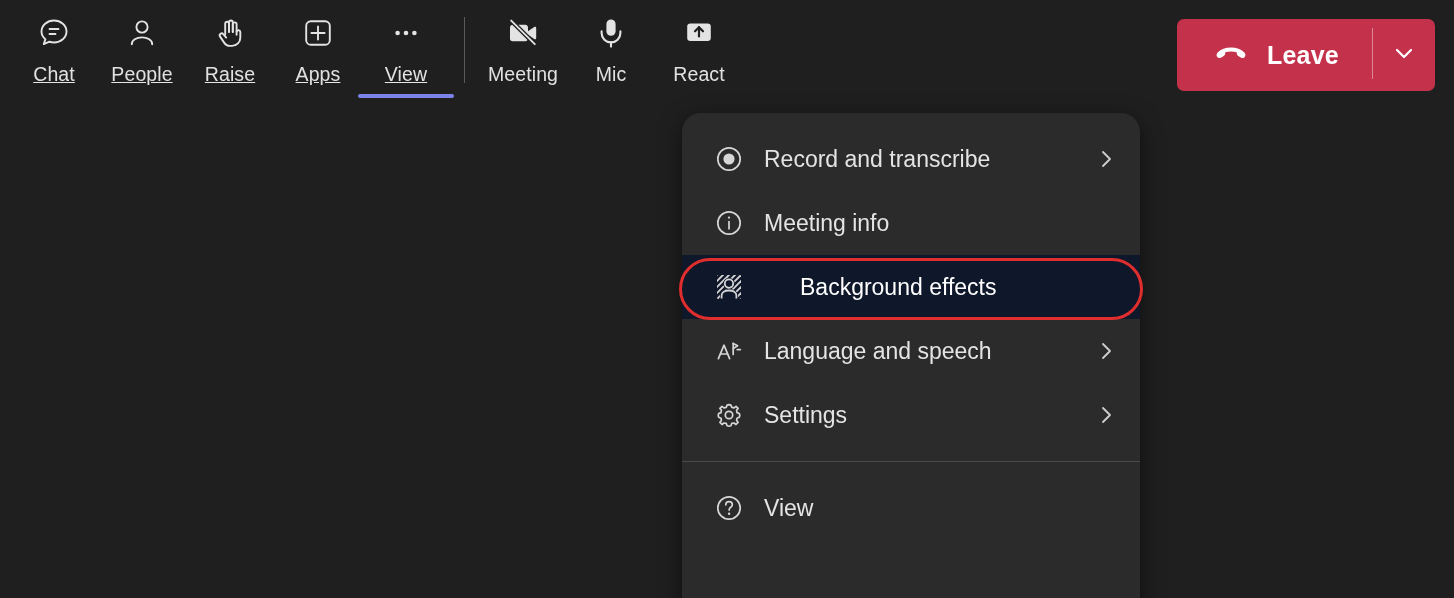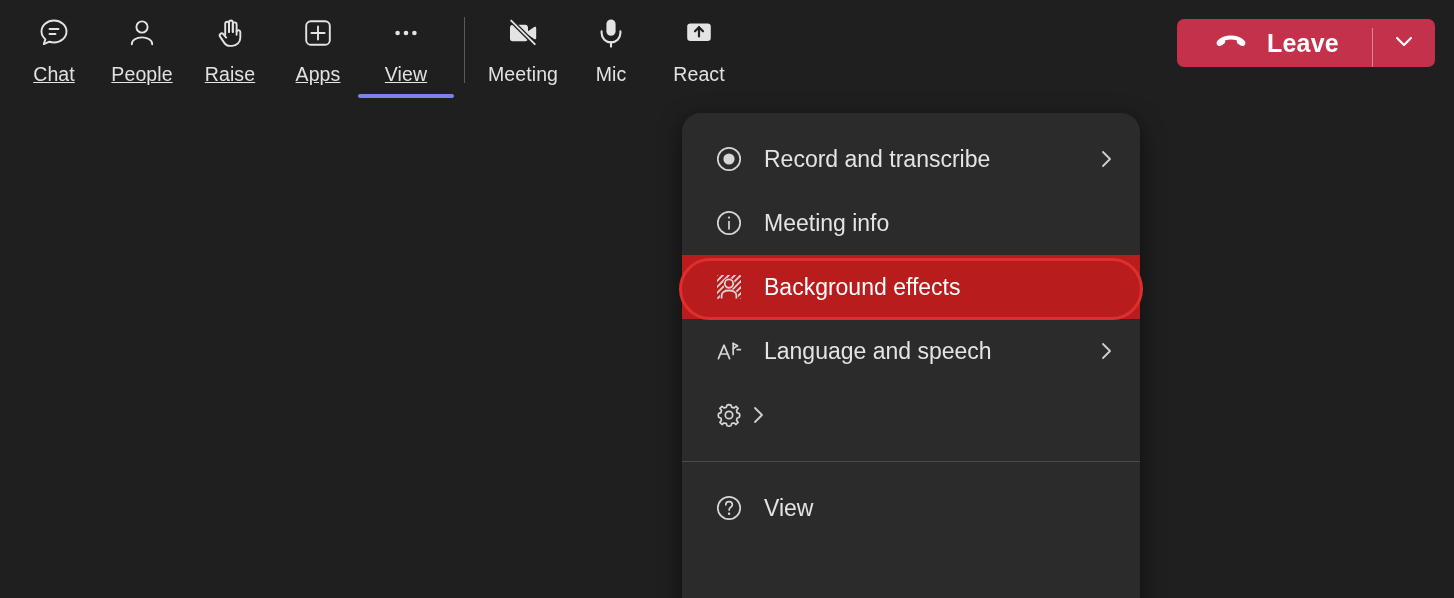--- a/index.html
+++ b/index.html
@@ -92,21 +92,21 @@
     display: flex;
     align-items: flex-start;
   }
 
   
   .leave-wrap {
     position: absolute;
     left: 1177px;
     top: 19px;
     width: 258px;
-    height: 48px;
+    height: 72px;
     display: flex;
     border-radius: 7px;
     overflow: hidden;
   }
 
   .leave-main {
     flex: 1 1 auto;
     background: #c4314b;
     display: flex;
     align-items: center;
@@ -161,21 +161,22 @@
     display: flex;
     align-items: center;
     padding-left: 30px;
     padding-right: 22px;
     cursor: pointer;
     position: relative;
     background: transparent;
   }
 
   .menu-item.highlighted {
-    background: #b91c1c;
+    background: #0f172a;
+    gap: 36px;
   }
 
   .mi-icon {
     width: 34px;
     height: 34px;
     flex: 0 0 34px;
     display: flex;
     align-items: center;
     justify-content: center;
     color: #d6d6d6;
@@ -430,20 +431,21 @@
     </span>
   </div>
 
   <div class="menu-item">
     <span class="mi-icon">
       <svg width="30" height="30" viewBox="0 0 30 30" fill="none" stroke="currentColor" stroke-width="1.7" stroke-linejoin="round">
         <path d="M15 4.6l1.9.5.9 2.3 2.3.4 1.9-1.5 2.1 2.1-1.5 1.9.4 2.3 2.3.9.5 1.9-.5 1.9-2.3.9-.4 2.3 1.5 1.9-2.1 2.1-1.9-1.5-2.3.4-.9 2.3-1.9.5-1.9-.5-.9-2.3-2.3-.4-1.9 1.5-2.1-2.1 1.5-1.9-.4-2.3-2.3-.9-.5-1.9.5-1.9 2.3-.9.4-2.3-1.5-1.9 2.1-2.1 1.9 1.5 2.3-.4.9-2.3z"></path>
         <circle cx="15" cy="15" r="3.7"></circle>
       </svg>
     </span>
+    <span class="mi-label">Settings</span>
     <span class="mi-chevron">
       <svg width="22" height="22" viewBox="0 0 22 22" fill="none" stroke="currentColor" stroke-width="1.8" stroke-linecap="round" stroke-linejoin="round">
         <polyline points="8,4 15,11 8,18"></polyline>
       </svg>
     </span>
   </div>
 
   <div class="menu-sep"></div>
 
   <div class="menu-item">

